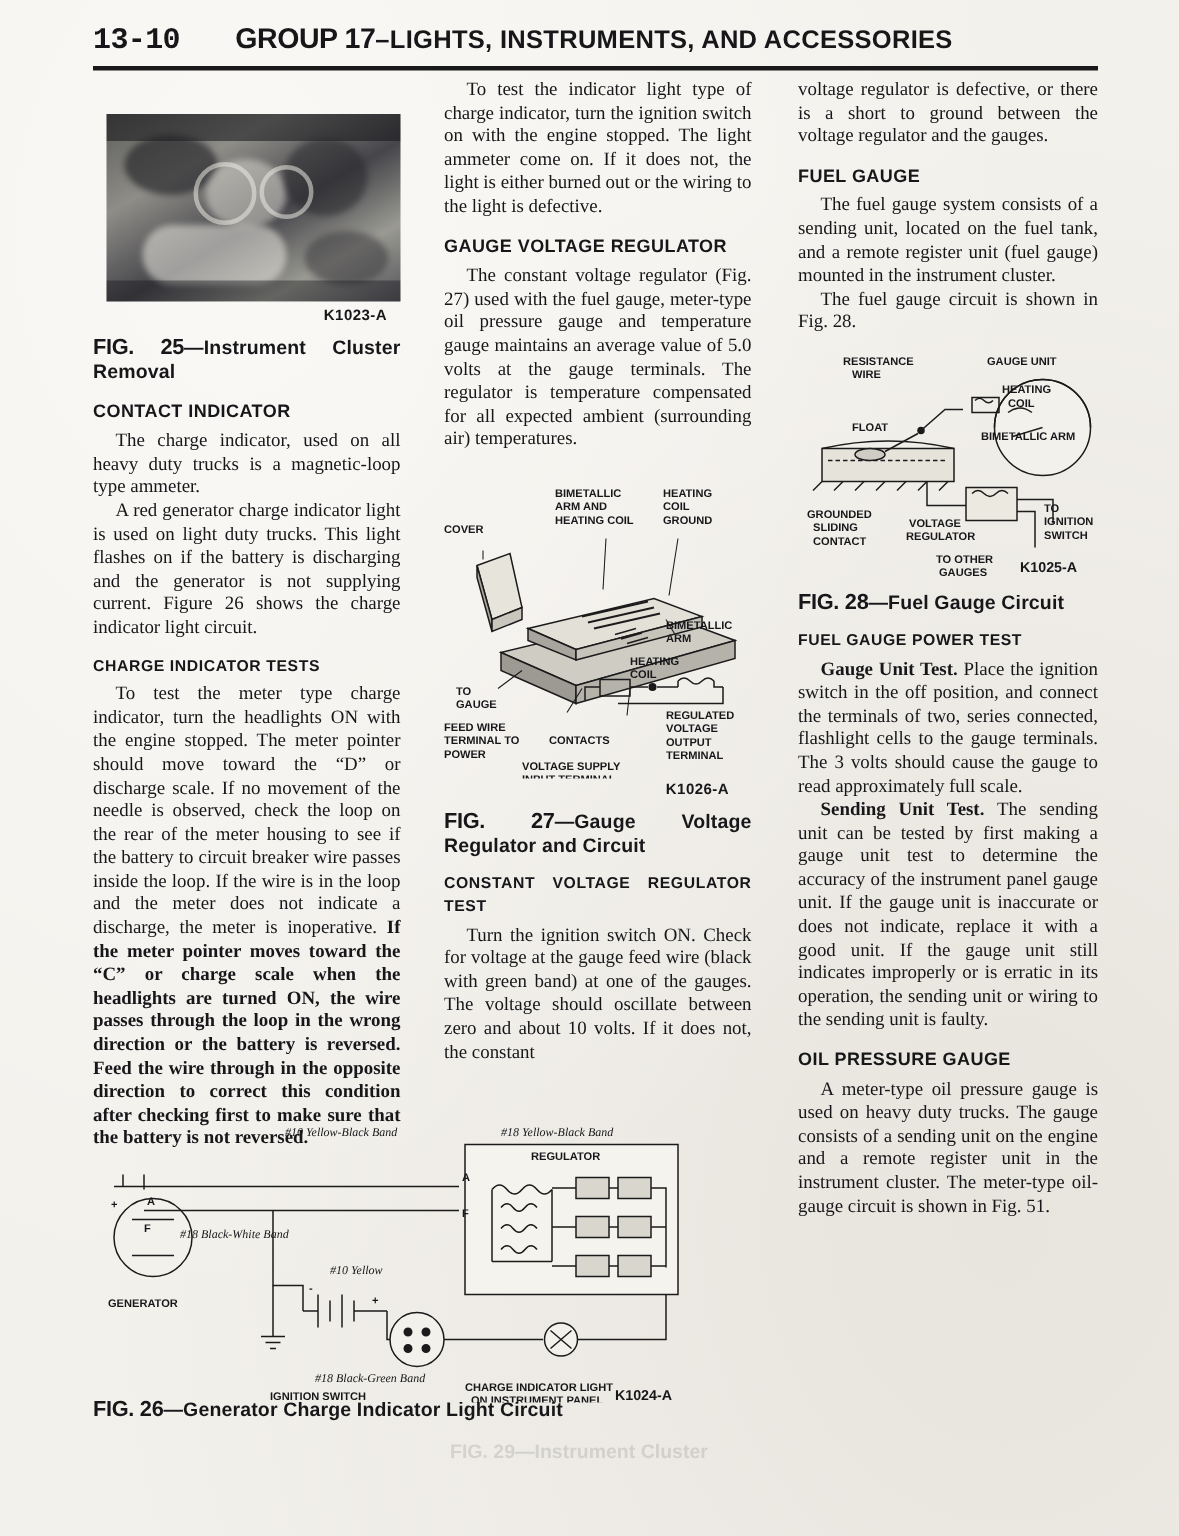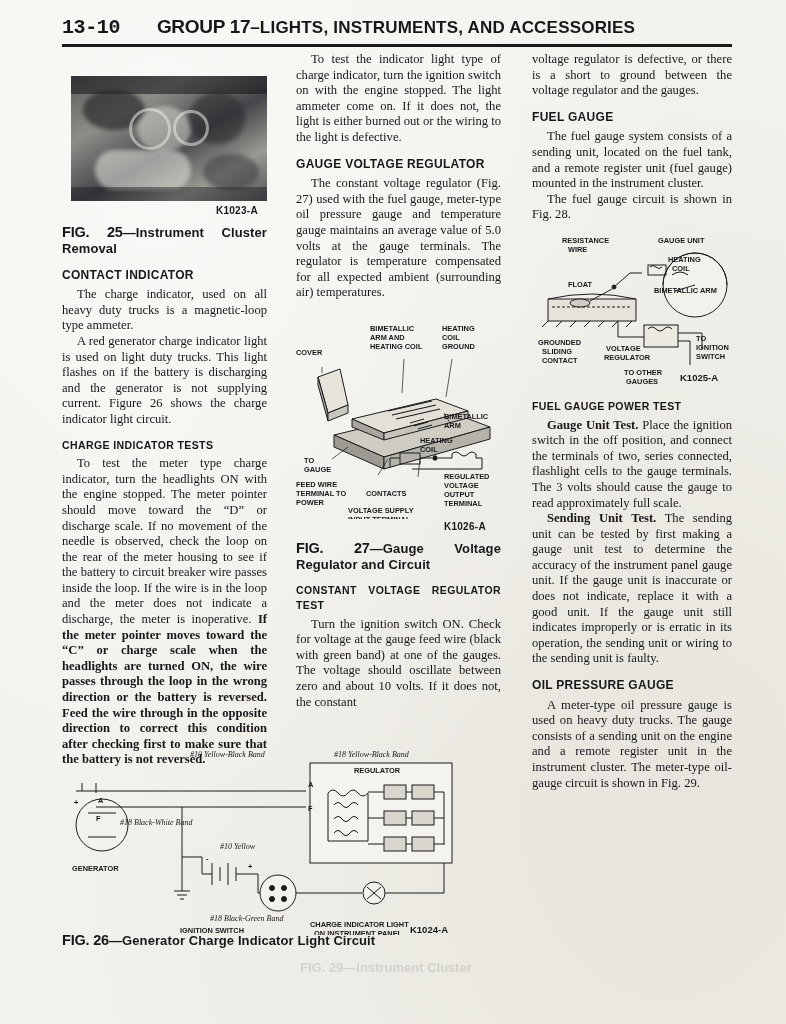--- a/index.html
+++ b/index.html
@@ -277,26 +277,29 @@
         <text class="lbl" x="72" y="131">REGULATOR</text>
         <text class="lbl" x="92" y="146">TO OTHER</text>
         <text class="lbl" x="94" y="155">GAUGES</text>
         <text class="lbl" x="164" y="112">TO</text>
         <text class="lbl" x="164" y="121">IGNITION</text>
         <text class="lbl" x="164" y="130">SWITCH</text>
         <text class="kc" x="148" y="152">K1025-A</text>
       </svg>
     </div>
 
+    <div class="figcap">
+      <span class="fg">FIG. 28</span><span>—Fuel Gauge Circuit</span>
+    </div>
 
     <div class="h3">FUEL GAUGE POWER TEST</div>
     <p><b>Gauge Unit Test.</b><span> Place the ignition switch in the off position, and connect the terminals of two, series connected, flashlight cells to the gauge terminals. The 3 volts should cause the gauge to read approximately full scale.</span></p>
     <p><b>Sending Unit Test.</b><span> The sending unit can be tested by first making a gauge unit test to determine the accuracy of the instrument panel gauge unit. If the gauge unit is inaccurate or does not indicate, replace it with a good unit. If the gauge unit still indicates improperly or is erratic in its operation, the sending unit or wiring to the sending unit is faulty.</span></p>
     <div class="h2">OIL PRESSURE GAUGE</div>
-    <p>A meter-type oil pressure gauge is used on heavy duty trucks. The gauge consists of a sending unit on the engine and a remote register unit in the instrument cluster. The meter-type oil-gauge circuit is shown in Fig. 29.</p>
+    <p>A meter-type oil pressure gauge is used on heavy duty trucks. The gauge consists of a sending unit on the engine and a remote register unit in the instrument cluster. The meter-type oil-gauge circuit is shown in Fig. 51.</p>
   </div>
 
   <div class="fig26">
     <svg width="420" height="190" viewBox="0 0 420 190">
       <g fill="none" stroke="#1b1b1b" stroke-width="1">
 
         <rect x="248" y="18" width="142" height="100" fill="#f5f3ee"></rect>
 
         <circle cx="40" cy="80" r="26" fill="#f3f1ec"></circle>
         <path d="M26 68 L54 68 M26 92 L54 92"></path>

